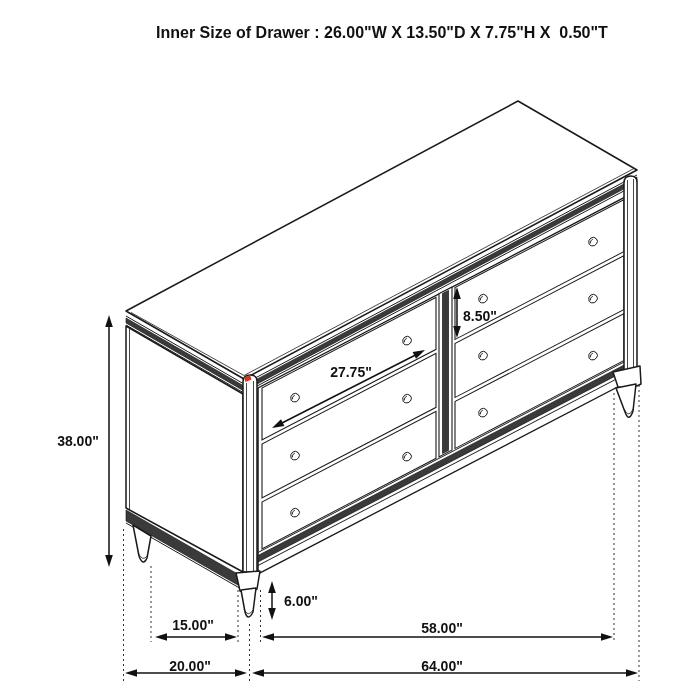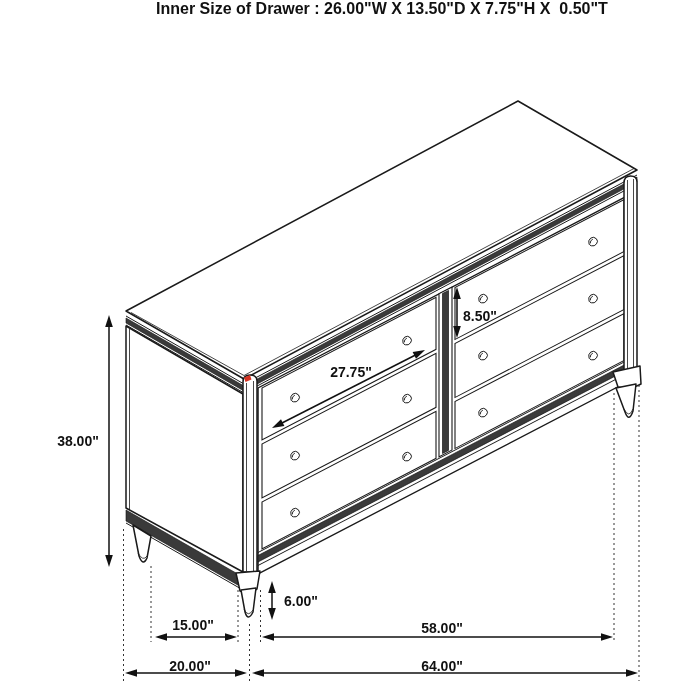--- a/index.html
+++ b/index.html
@@ -1,19 +1,19 @@
 <!DOCTYPE html>
 <html><head>
 <meta charset="utf-8">
 <style>
   html,body{margin:0;padding:0;}
   body{width:700px;height:700px;background:#ffffff;overflow:hidden;
        font-family:"Liberation Sans", sans-serif;}
   .stage{position:relative;width:700px;height:700px;background:#fff;}
-  .title{position:absolute;left:156px;top:0;font-size:16px;font-weight:bold;
+  .title{position:absolute;left:156px;top:24px;font-size:16px;font-weight:bold;
          color:#111;white-space:pre;letter-spacing:0px;}
   svg{position:absolute;left:0;top:0;}
   .outline{fill:#ffffff;stroke:#1a1a1a;stroke-width:1.5;stroke-linejoin:round;}
   .thin{fill:none;stroke:#1a1a1a;stroke-width:1;}
   .hair{fill:none;stroke:#1a1a1a;stroke-width:0.8;}
   .dark{fill:#3a3a3a;stroke:#111;stroke-width:0.6;}
   .drawer{fill:#ffffff;stroke:#1a1a1a;stroke-width:1.1;}
   .dim-line{stroke:#111;stroke-width:1.5;fill:none;}
   .dim-head{fill:#111;stroke:none;}
   .ext{stroke:#333;stroke-width:1;fill:none;stroke-dasharray:2,3;}

